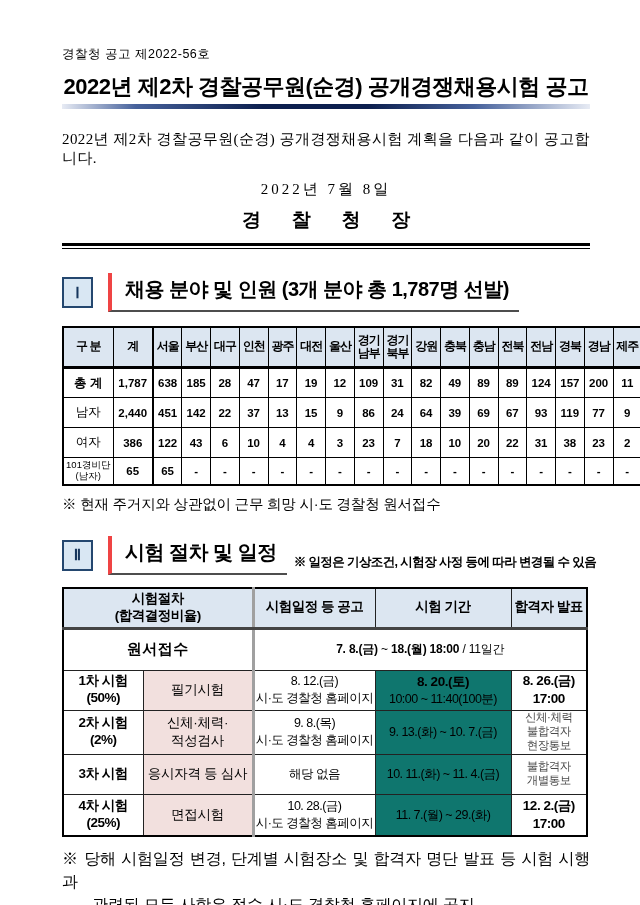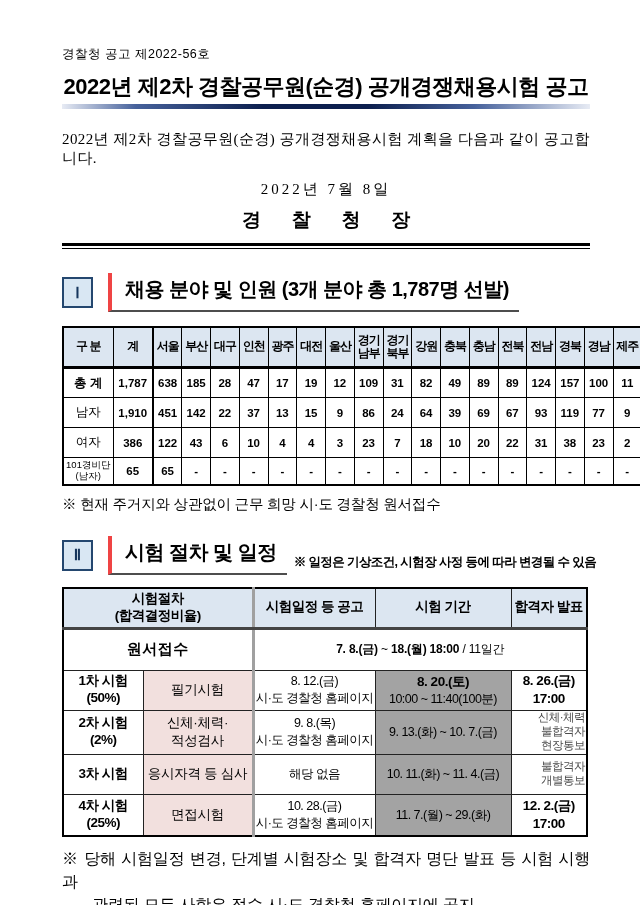--- a/index.html
+++ b/index.html
@@ -48,25 +48,25 @@
     white-space:pre-line; letter-spacing:-0.5px; border-bottom:3px solid #444; }
   .t2 .split-r { border-right:3px solid #a0a0a0; }
   .t2 tr.apply-row { height:42px; }
   .t2 .apply-label { font-weight:bold; font-size:15px; letter-spacing:0.5px; }
   .t2 .apply-period { font-size:12px; letter-spacing:-0.2px; }
   .t2 .apply-period .b { font-weight:bold; }
   .t2 tr.r1 { height:40px; } .t2 tr.r2 { height:44px; } .t2 tr.r3 { height:40px; } .t2 tr.r4 { height:42px; }
   .t2 .stage { font-weight:bold; font-size:13.5px; white-space:pre-line; line-height:1.25; letter-spacing:-0.5px; background:#fff; }
   .t2 .name { background:#f2e0de; font-size:13.5px; white-space:pre-line; line-height:1.3; letter-spacing:-0.3px; }
   .t2 .ann { font-size:12.5px; white-space:pre-line; line-height:1.35; letter-spacing:-0.5px; }
-  .t2 .period { background:#a3a3a3; font-size:12.5px; letter-spacing:-0.5px; line-height:1.3; }
+  .t2 .period { background:#0f766e; font-size:12.5px; letter-spacing:-0.5px; line-height:1.3; }
   .t2 .period .main { display:block; font-weight:bold; font-size:13.5px; }
   .t2 .result { font-size:13.5px; white-space:pre-line; line-height:1.3; letter-spacing:-0.5px; }
   .t2 .res-bold { font-weight:bold; }
-  .t2 .res-gray { color:#4a4a4a; font-size:11.5px; line-height:1.2;text-align:right; }
+  .t2 .res-gray { color:#4a4a4a; font-size:11.5px; line-height:1.2; }
 
   .foot-note { margin-top:10px; font-size:16px; line-height:1.45; letter-spacing:-0.2px; }
   .foot-note .line1 { text-align:justify; text-align-last:justify; }
   .foot-note .line2 { padding-left:30px; }
 </style>
 </head>
 <body>
 
 <div class="page">
 
@@ -126,26 +126,26 @@
           <td>19</td>
           <td>12</td>
           <td>109</td>
           <td>31</td>
           <td>82</td>
           <td>49</td>
           <td>89</td>
           <td>89</td>
           <td>124</td>
           <td>157</td>
-          <td>100</td>
+          <td>200</td>
           <td>11</td>
         </tr>
         <tr>
           <th>남자</th>
-          <td class="c-total">1,910</td>
+          <td class="c-total">2,440</td>
           <td>451</td>
           <td>142</td>
           <td>22</td>
           <td>37</td>
           <td>13</td>
           <td>15</td>
           <td>9</td>
           <td>86</td>
           <td>24</td>
           <td>64</td>

